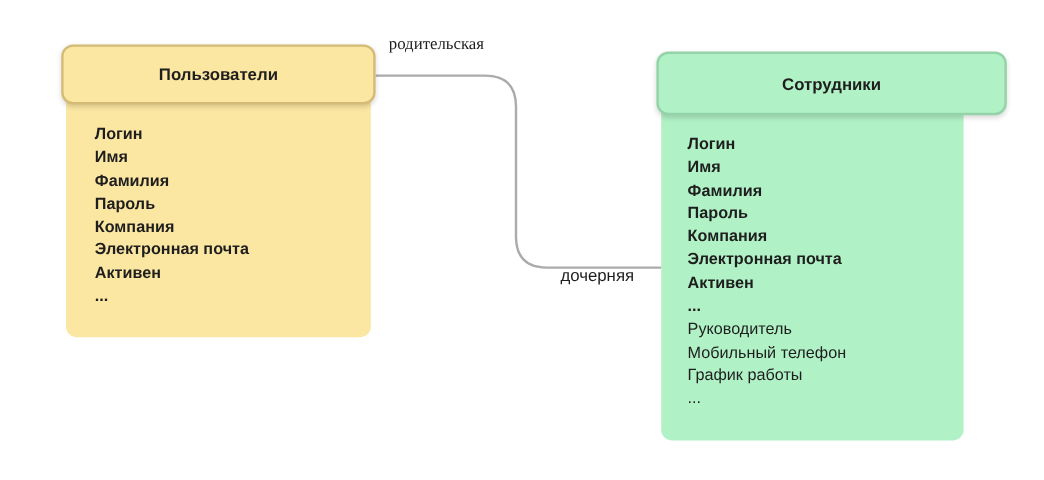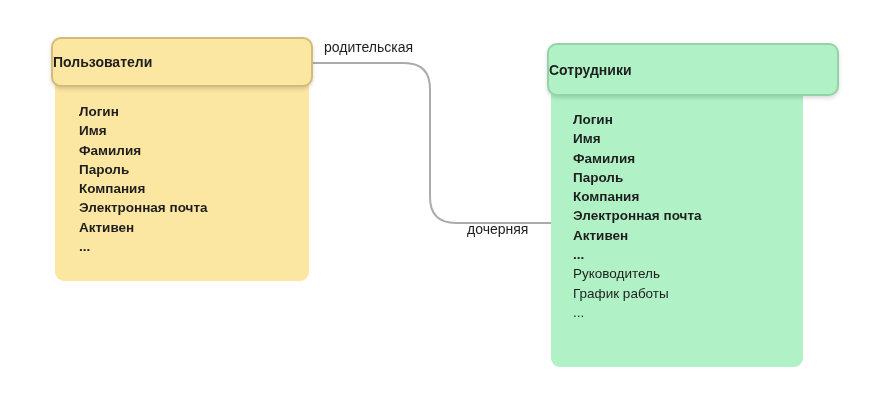--- a/index.html
+++ b/index.html
@@ -24,27 +24,27 @@
   .connector-svg{position:absolute;left:0;top:0;width:870px;height:400px;pointer-events:none;}
   .connector-svg path{stroke:var(--connector);stroke-width:2;fill:none;}
 
   .edge-label{
     position:absolute;
     font-size:14px;
     line-height:17px;
     color:var(--text);
     white-space:nowrap;
   }
-  .edge-label.parent{left:324px;top:39px;}
+  .edge-label.parent{left:324px;top:29px;font-family:Liberation Serif, serif;}
   .edge-label.child{left:467px;top:221px;}
 
   .entity{position:absolute;}
   .entity-header{
     position:absolute;
-    display:flex;align-items:center;
+    display:flex;align-items:center;justify-content:center;
     border-radius:10px;
     border:2px solid;
     font-size:14px;font-weight:bold;
     box-shadow:0 2px 4px rgba(0,0,0,0.15);
     z-index:2;
   }
   .entity-body{
     position:absolute;
     border-radius:9px;
     z-index:1;
@@ -116,20 +116,21 @@
       <ul>
           <li class="bold">Логин</li>
           <li class="bold">Имя</li>
           <li class="bold">Фамилия</li>
           <li class="bold">Пароль</li>
           <li class="bold">Компания</li>
           <li class="bold">Электронная почта</li>
           <li class="bold">Активен</li>
           <li class="bold">...</li>
           <li>Руководитель</li>
+          <li>Мобильный телефон</li>
           <li>График работы</li>
           <li>...</li>
         </ul>
     </div>
     <header class="entity-header">
       <span>Сотрудники</span>
     </header>
   </section>
 
 </div>

